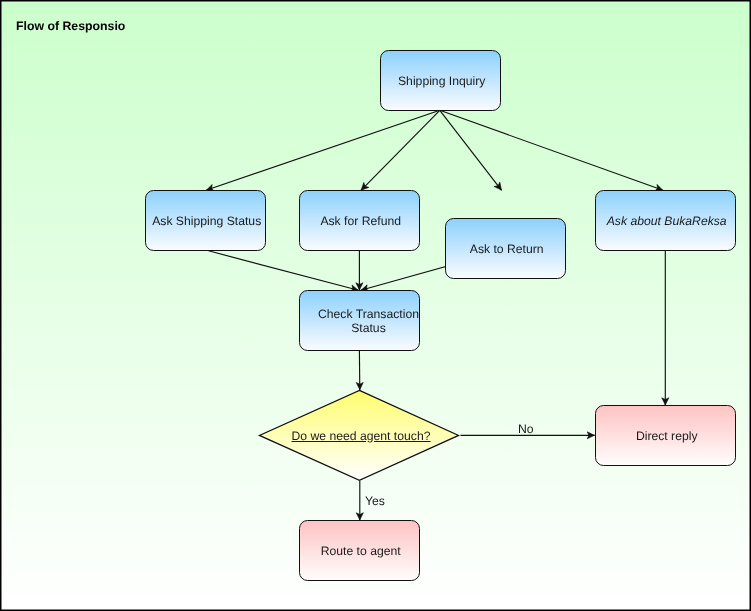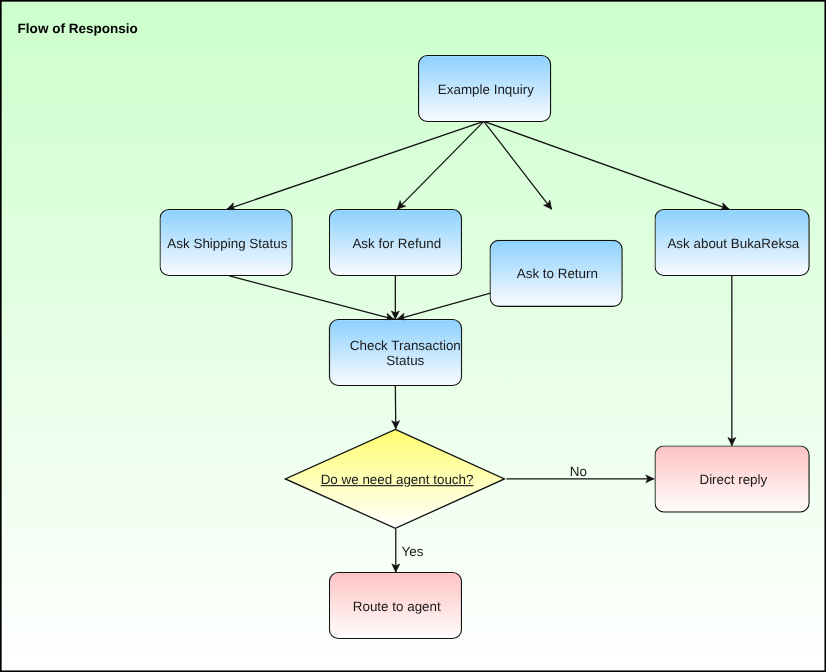--- a/index.html
+++ b/index.html
@@ -53,25 +53,25 @@
       <path d="M208.5,250.8 L358.4,290.3"></path>
       <path d="M359.4,250.8 L359.4,290.3"></path>
       <path d="M502.0,250.8 L360.8,290.3"></path>
       <path d="M359.4,350.8 L359.8,390.0"></path>
       <path d="M665.3,250.8 L665.3,405.3"></path>
       <path d="M460.5,435.3 L594.7,435.3"></path>
       <path d="M359.8,480.8 L359.8,520.3"></path>
     </g>
   </svg>
 
-  <div class="node blue" style="left:379.7px;top:49.7px;width:121.4px;height:61.2px;">Example Inquiry</div>
+  <div class="node blue" style="left:379.7px;top:49.7px;width:121.4px;height:61.2px;">Shipping Inquiry</div>
   <div class="node blue" style="left:298.7px;top:189.7px;width:121.4px;height:61.2px;">Ask for Refund</div>
   <div class="node blue" style="left:144.9px;top:189.7px;width:121.4px;height:61.2px;">Ask Shipping Status</div>
   <div class="node blue" style="left:444.7px;top:189.7px;width:121.4px;height:61.2px;margin-top:28px;">Ask to Return</div>
-  <div class="node blue" style="left:594.7px;top:189.7px;width:141.4px;height:61.2px;">Ask about BukaReksa</div>
+  <div class="node blue" style="left:594.7px;top:189.7px;width:141.4px;height:61.2px;font-style:italic;">Ask about BukaReksa</div>
   <div class="node blue" style="left:298.7px;top:289.7px;width:121.4px;height:61.2px;padding-left:17px;">
     <div>
       <div>Check Transaction</div>
       <div>Status</div>
     </div>
   </div>
   <div class="node red" style="left:594.7px;top:404.7px;width:141.4px;height:61.2px;">Direct reply</div>
   <div class="node red" style="left:298.7px;top:519.7px;width:121.4px;height:61.2px;">Route to agent</div>
 
   <div class="decision-text" style="left:262.3px;top:429.4px;width:198px;text-decoration:underline;">Do we need agent touch?</div>

